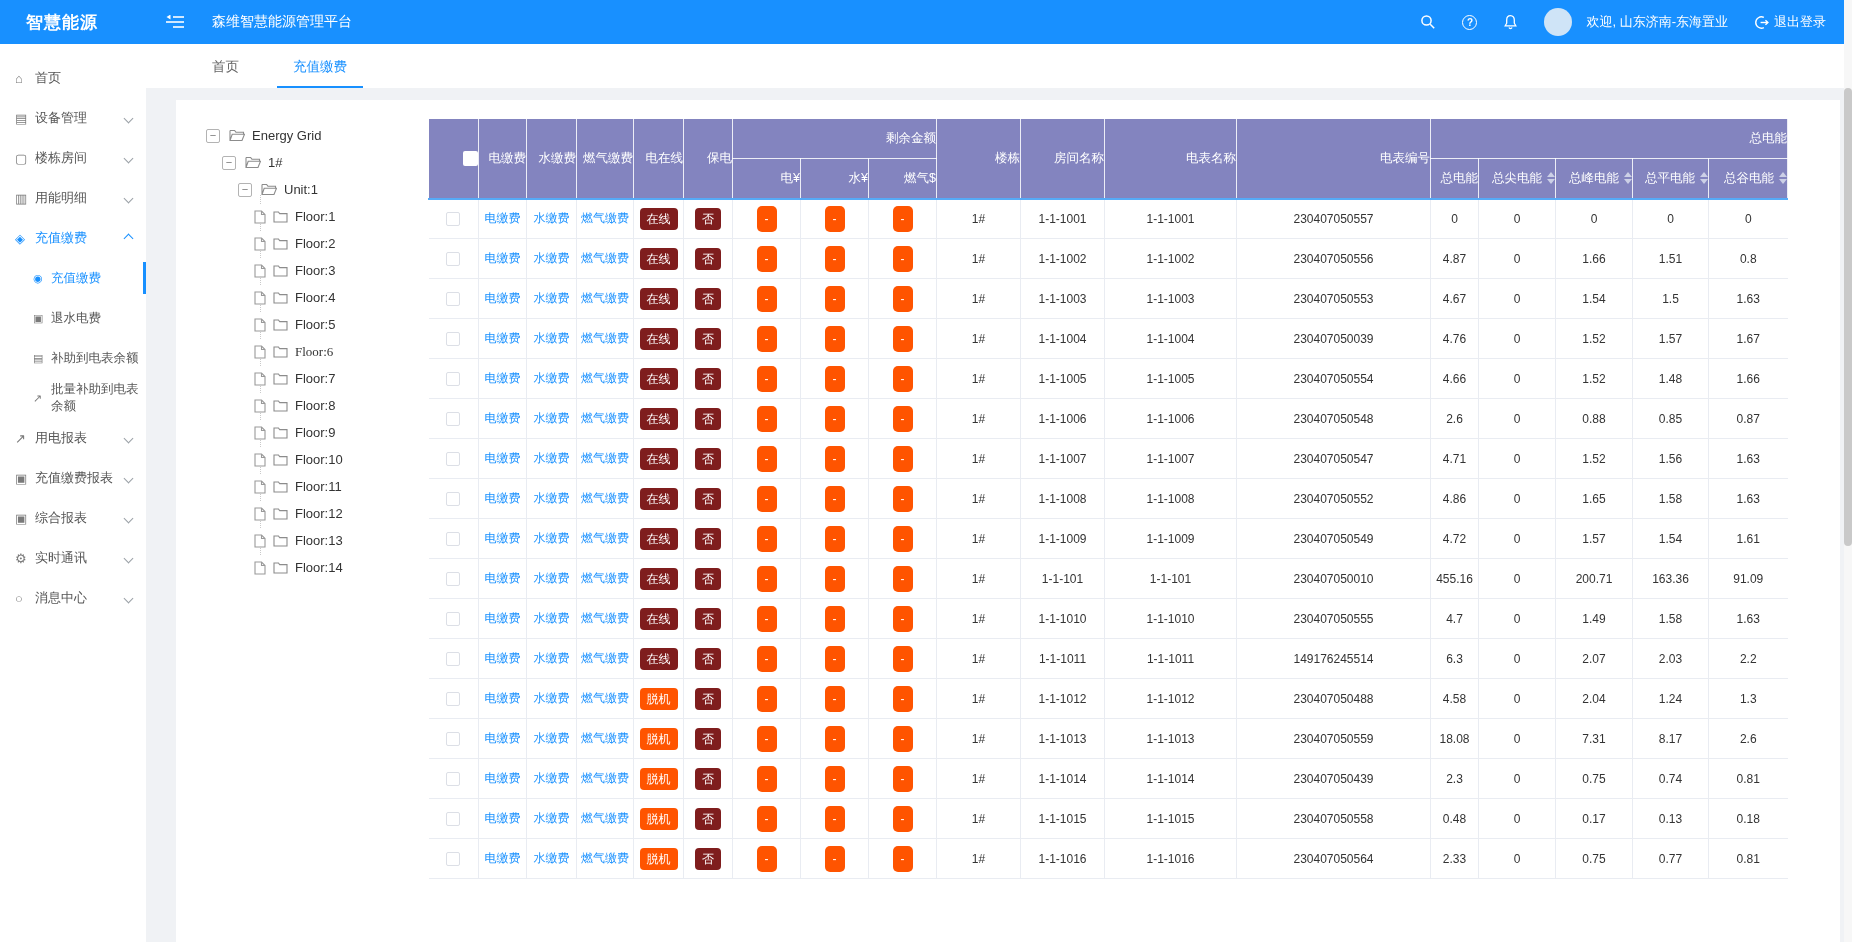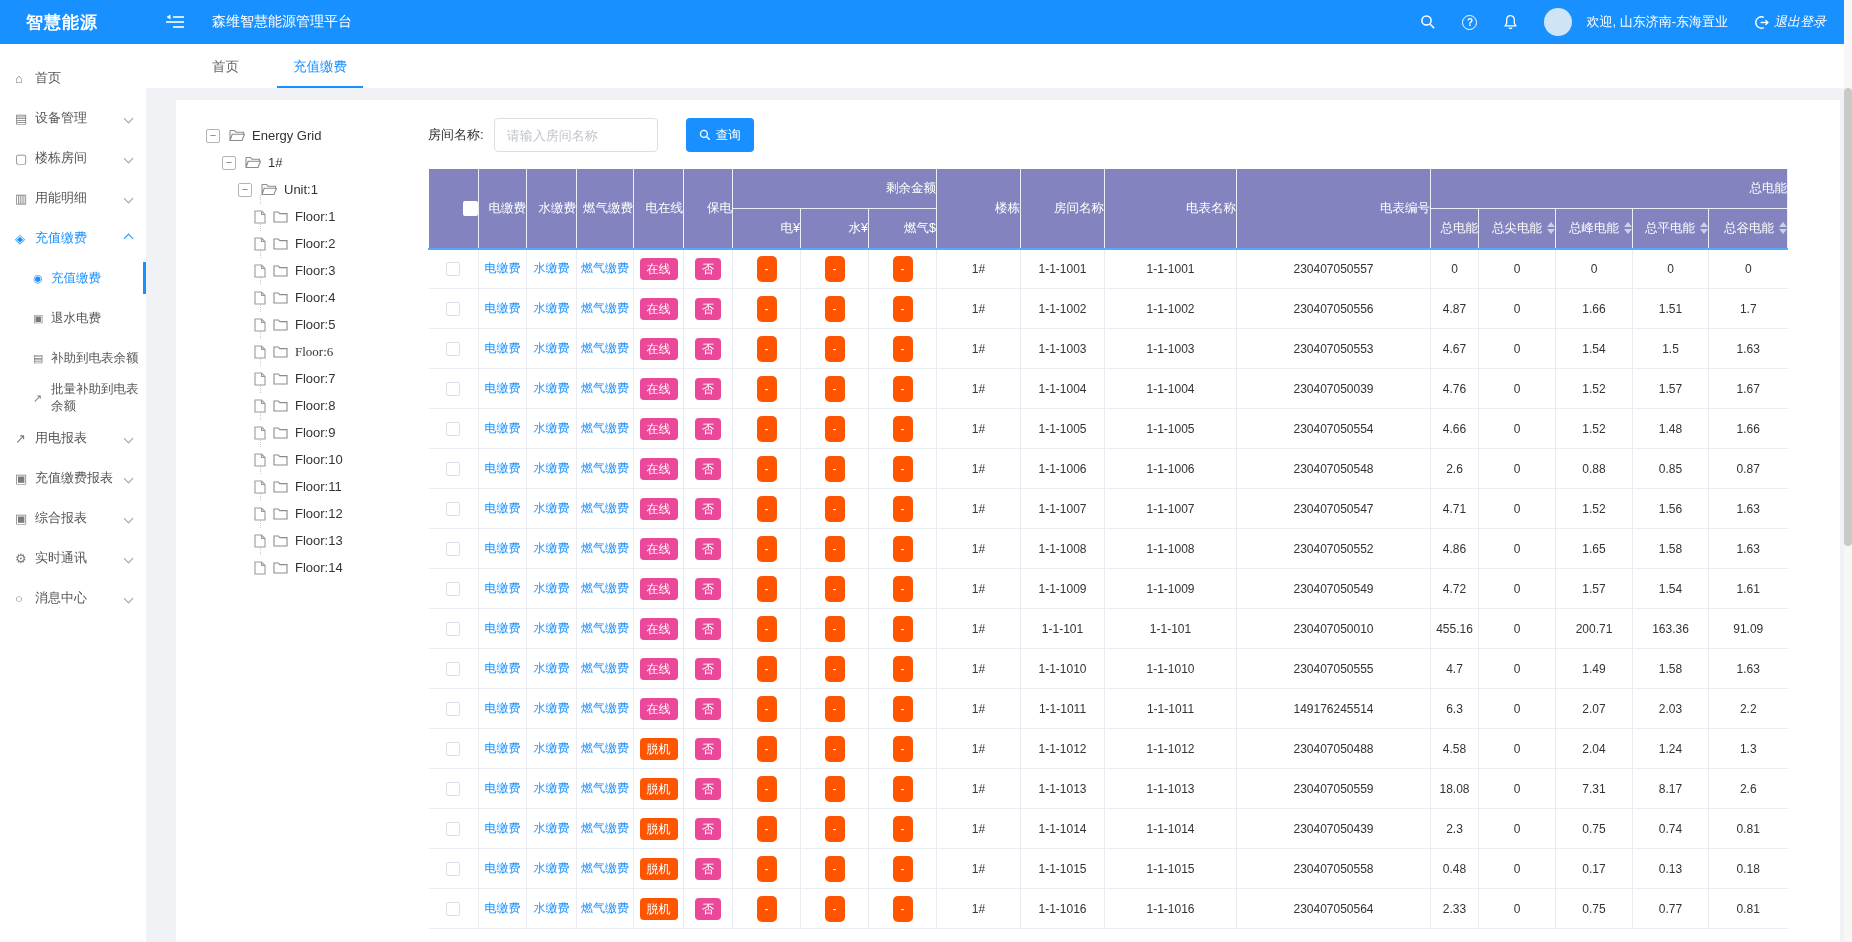--- a/index.html
+++ b/index.html
@@ -9,21 +9,21 @@
   .topbar { height:44px; background:#1890ff; display:flex; align-items:center; color:#fff; position:relative; }
   .logo { width:146px; font-size:17px; font-weight:bold; padding-left:26px; letter-spacing:1px; }
   .collapse-btn { margin-left:20px; display:flex; align-items:center; cursor:pointer; }
   .app-title { margin-left:28px; font-size:14px; }
   .topbar-right { margin-left:auto; display:flex; align-items:center; gap:26px; padding-right:26px; font-size:13px; }
   .tb-ico { display:flex; align-items:center; }
   .q-circle { width:15px; height:15px; border:1.4px solid #fff; border-radius:50%; font-size:10px;
               display:flex; align-items:center; justify-content:center; font-weight:bold;}
   .avatar { width:28px; height:28px; border-radius:50%; background:#cfe4f7; }
   .welcome { margin-left:-12px; }
-  .logout { display:flex; align-items:center; gap:5px; cursor:pointer;font-style:italic; }
+  .logout { display:flex; align-items:center; gap:5px; cursor:pointer; }
   
   .shell { display:flex; height:898px; }
   .sidebar { width:146px; background:#fff; height:100%; padding-top:14px; flex:none; }
   .side-item { height:40px; display:flex; align-items:center; padding-left:15px; font-size:13px; color:#555; cursor:pointer; }
   .s-ico { width:20px; color:#7a7a7a; font-size:13px; flex:none; }
   .s-ico.sub { width:18px; font-size:11px; margin-left:18px; }
   .side-item.parent-active, .side-item.parent-active .s-ico { color:#1890ff; }
   .chev { width:7px; height:7px; border-right:1.3px solid #9aa0a6; border-bottom:1.3px solid #9aa0a6; margin-left:auto; margin-right:14px; }
   .chev.down { transform:rotate(45deg); }
   .chev.up { transform:rotate(-135deg); border-color:#1890ff; }
@@ -58,21 +58,21 @@
   table { border-collapse:collapse; table-layout:fixed; width:1359px; }
   thead th { background:#8384bf; color:#fff; font-weight:normal; font-size:12.5px; height:40px;
              border:1px solid rgba(255,255,255,.85); text-align:right; }
   thead tr:last-child th, thead th[rowspan] { border-bottom:2px solid #55aaf7; }
   tbody td { height:40px; text-align:center; font-size:12px; color:#333;
              border-bottom:1px solid #e9ecf2; border-right:1px solid #e9ecf2; background:#fff; }
   tbody td:last-child { border-right:none; }
   tbody td:first-child { border-right:1px solid #e9ecf2; }
   .lnk { color:#1890ff; text-decoration:none; cursor:pointer; }
   .badge { display:inline-block; padding:5px 7px; border-radius:4px; color:#fff; font-size:12px; line-height:1; }
-  .bg-green { background:#ec4899; }
+  .bg-green { background:#7f1d1d; }
   .bg-orange { background:#ff5400; }
   .dash { padding:7px 8px; border-radius:5px; min-width:6px; cursor:pointer; }
   .cbx { display:inline-block; width:14px; height:14px; border:1px solid #dcdfe6; border-radius:2px; background:#fff; vertical-align:middle; cursor:pointer; }
   .cbx-head { display:inline-block; width:15px; height:15px; border-radius:2px; background:#fff; vertical-align:middle; cursor:pointer; }
   .carets { display:inline-flex; flex-direction:column; gap:2px; margin-left:5px; vertical-align:middle; }
   .caret-up { width:0; height:0; border-left:4px solid transparent; border-right:4px solid transparent; border-bottom:5px solid #ccd0e6; }
   .caret-down { width:0; height:0; border-left:4px solid transparent; border-right:4px solid transparent; border-top:5px solid #ccd0e6; }
   
   .scrollbar { position:fixed; right:0; top:0; width:8px; height:942px; background:#f7f7f7; }
   .scroll-thumb { position:absolute; top:88px; left:0; width:8px; height:458px; background:#c9c9c9; border-radius:4px; }
@@ -421,31 +421,20 @@
               </span>
               <span class="t-ico">
                 <svg width="15" height="12" viewBox="0 0 15 12">
                   <path d="M1 1 h4.4 l1.3 1.6 H14 V11 H1 z" fill="none" stroke="#8c8c8c" stroke-width="1.1"></path>
                 </svg>
               </span>
               <span>Floor:14</span>
             </div>
           </div>
         <div class="right-area">
-          <div class="search-row">
-            <span class="search-label">房间名称:</span>
-            <input class="search-input" placeholder="请输入房间名称" style="">
-            <button class="search-btn">
-              <svg width="12" height="12" viewBox="0 0 16 16">
-                  <circle cx="6.5" cy="6.5" r="4.6" stroke="#fff" stroke-width="1.8" fill="none"></circle>
-                  <line x1="10.2" y1="10.2" x2="14.4" y2="14.4" stroke="#fff" stroke-width="1.8"></line>
-                </svg>
-              <span>查询</span>
-            </button>
-          </div>
           <table>
             <colgroup>
               <col style="width:50px">
                 <col style="width:48px">
                 <col style="width:50px">
                 <col style="width:57px">
               <col style="width:50px">
                 <col style="width:49px">
                 <col style="width:68px">
                 <col style="width:68px">
@@ -530,21 +519,21 @@
                   <td><span class="badge bg-orange dash">-</span></td>
                   <td><span class="badge bg-orange dash">-</span></td>
                   <td>1#</td>
                   <td>1-1-1002</td>
                   <td>1-1-1002</td>
                   <td>230407050556</td>
                   <td>4.87</td>
                   <td>0</td>
                   <td>1.66</td>
                   <td>1.51</td>
-                  <td>1.7</td>
+                  <td>0.8</td>
                 </tr>
                 <tr>
                   <td><span class="cbx"></span></td>
                   <td><a class="lnk">电缴费</a></td>
                   <td><a class="lnk">水缴费</a></td>
                   <td><a class="lnk">燃气缴费</a></td>
                   <td><span class="badge bg-green">在线</span></td>
                   <td><span class="badge bg-green">否</span></td>
                   <td><span class="badge bg-orange dash">-</span></td>
                   <td><span class="badge bg-orange dash">-</span></td>

